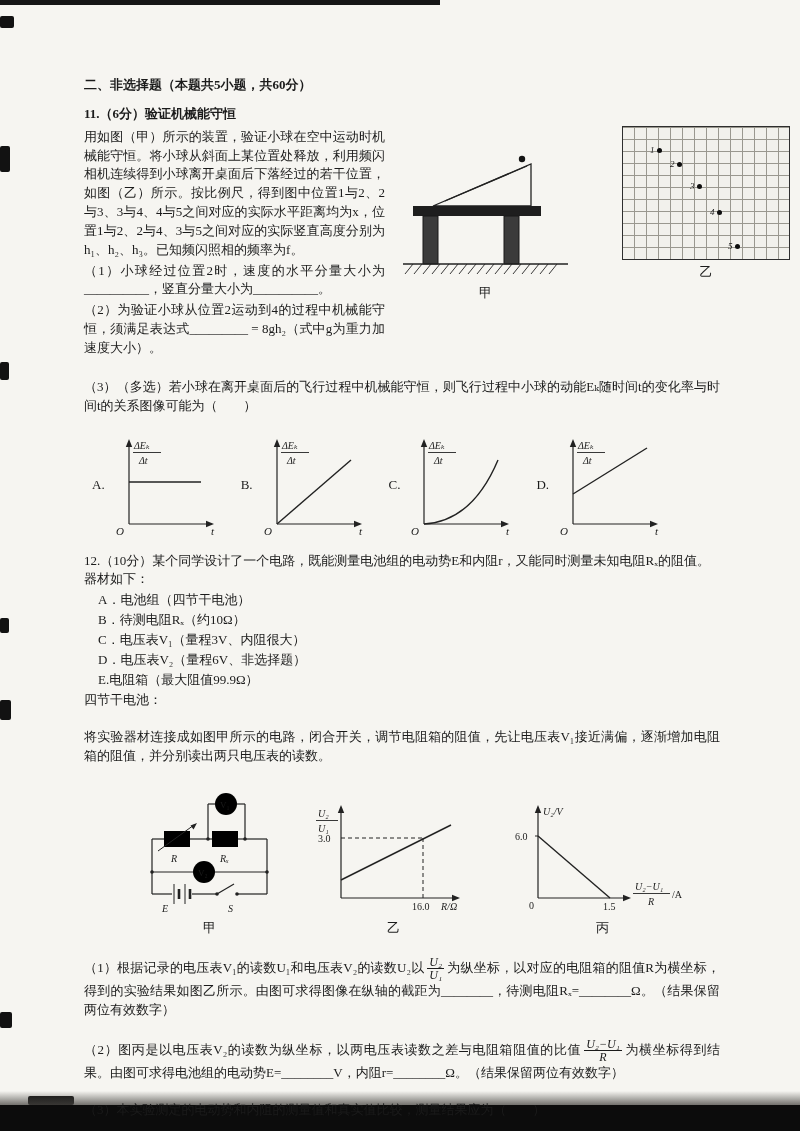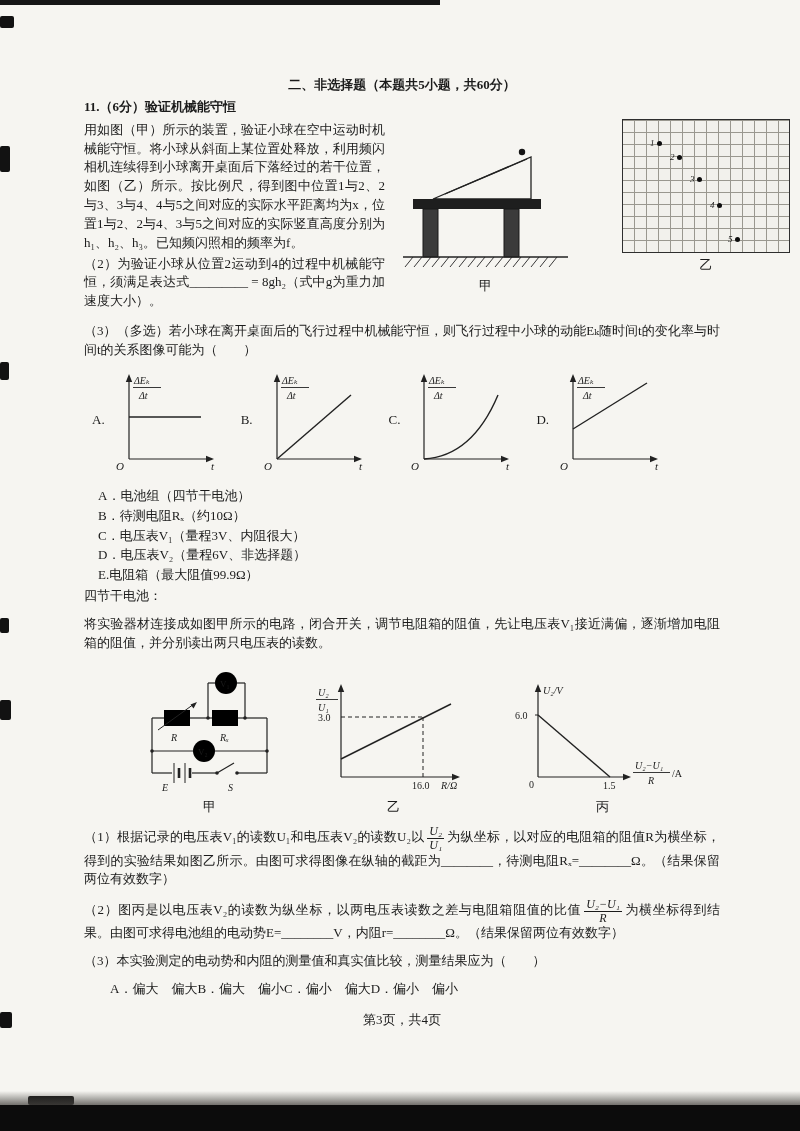--- a/index.html
+++ b/index.html
@@ -14,21 +14,21 @@
   
   .art { position:absolute; background:#121212; border-radius:2px; }
   .scan-bottom { position:absolute; left:0; right:0; bottom:0; height:26px; background:#0c0c0c; }
   .scan-bottom-fade { position:absolute; left:0; right:0; bottom:24px; height:16px;
     background:linear-gradient(to bottom, rgba(120,118,112,0), rgba(70,68,64,.85)); }
   .scan-top { position:absolute; top:0; left:0; width:440px; height:5px; background:#161616; }
 
   .content { position:absolute; left:84px; top:76px; width:636px; }
   p { margin:2px 0; }
   .bold { font-weight:bold; }
-  .section-header { font-weight:bold; margin-bottom:3px;text-align:center; }
+  .section-header { font-weight:bold; margin-bottom:10px; }
   .q-title { font-weight:bold; margin:2px 0; }
 
   .q11-row { display:flex; gap:18px; width:706px; }
   .q11-text { width:316px; text-align:justify; }
   .fig-col { display:flex; flex-direction:column; align-items:center; }
   .fig-label { margin-top:3px; font-size:13px; }
 
   .strobe-wrap { margin-left:36px; }
   .strobe-grid {
     position:relative; width:168px; height:134px; border:1.6px solid #2e2e2e;
@@ -46,21 +46,21 @@
 
   svg line, svg path, svg polyline { stroke:#222; stroke-width:1.2; fill:none; }
   svg polygon { fill:#222; stroke:none; }
   svg text { fill:#1b1b1b; font-family:"Liberation Serif","DejaVu Serif",serif; }
   .it { font-style:italic; }
   .dashed { stroke-dasharray:4 3; stroke-width:1; }
 
   .q12 { margin-top:14px; }
   .q12 .item { padding-left:14px; margin:1px 0; }
   .fig-row2 { display:flex; align-items:flex-end; gap:34px; padding-left:58px; margin:10px 0 8px 0; }
-  .subq { text-align:justify; margin:9px 0; }
+  .subq { text-align:justify; margin:18px 0; }
 
   .frac { display:inline-flex; flex-direction:column; align-items:center; vertical-align:middle;
     line-height:1.05; font-style:italic; font-size:12px; margin:0 3px; }
   .frac .fnum { border-bottom:1px solid #1b1b1b; padding:0 2px; }
 
   .options-row { display:flex; padding-left:26px; margin-top:4px; }
   .footer { text-align:center; margin-top:12px; }
 </style>
 </head>
 <body>
@@ -79,20 +79,21 @@
   <div class="scan-bottom"></div>
 
   <div class="content">
 
     <div class="section-header">二、非选择题（本题共5小题，共60分）</div>
     <div class="q-title">11.（6分）验证机械能守恒</div>
 
     <div class="q11-row">
       <div class="q11-text">
         <p>用如图（甲）所示的装置，验证小球在空中运动时机械能守恒。将小球从斜面上某位置处释放，利用频闪相机连续得到小球离开桌面后下落经过的若干位置，如图（乙）所示。按比例尺，得到图中位置1与2、2与3、3与4、4与5之间对应的实际水平距离均为x，位置1与2、2与4、3与5之间对应的实际竖直高度分别为h₁、h₂、h₃。已知频闪照相的频率为f。</p>
+        <p>（1）小球经过位置2时，速度的水平分量大小为__________，竖直分量大小为__________。</p>
         <p>（2）为验证小球从位置2运动到4的过程中机械能守恒，须满足表达式_________ = 8gh₂（式中g为重力加速度大小）。</p>
       </div>
 
       <div class="fig-col">
         <svg width="165" height="155" viewBox="0 0 165 155">
           <polygon points="30,80 128,38 128,80" style="fill:#f6f5f1;stroke:#222;stroke-width:1.3"></polygon>
           <line x1="42" y1="75" x2="124" y2="40"></line>
           <circle cx="119" cy="33" r="3.2" style="fill:#141414"></circle>
           <rect x="10" y="80" width="128" height="10" style="fill:#1e1e1e"></rect>
           <rect x="20" y="90" width="15" height="48" style="fill:#3b3b3b;stroke:#181818"></rect>
@@ -193,20 +194,21 @@
           <line x1="24" y1="18.5" x2="52" y2="18.5" style="stroke-width:0.9"></line>
           <text x="30" y="30" font-size="10" class="it">Δt</text>
           <text x="7" y="101" font-size="11" class="it">O</text>
           <text x="102" y="101" font-size="11" class="it">t</text>
           <line x1="20" y1="60" x2="94" y2="14" style="stroke-width:1.4"></line>
         </svg>
       </div>
     </div>
 
     <div class="q12">
+      <p class="bold" style="font-weight:normal;">12.（10分）某个同学设计了一个电路，既能测量电池组的电动势E和内阻r，又能同时测量未知电阻Rₓ的阻值。器材如下：</p>
       <div class="item">A．电池组（四节干电池）</div>
       <div class="item">B．待测电阻Rₓ（约10Ω）</div>
       <div class="item">C．电压表V₁（量程3V、内阻很大）</div>
       <div class="item">D．电压表V₂（量程6V、非选择题）</div>
       <div class="item">E.电阻箱（最大阻值99.9Ω）</div>
       <p>四节干电池：</p>
       <p class="subq">将实验器材连接成如图甲所示的电路，闭合开关，调节电阻箱的阻值，先让电压表V₁接近满偏，逐渐增加电阻箱的阻值，并分别读出两只电压表的读数。</p>
 
       <div class="fig-row2">
 

